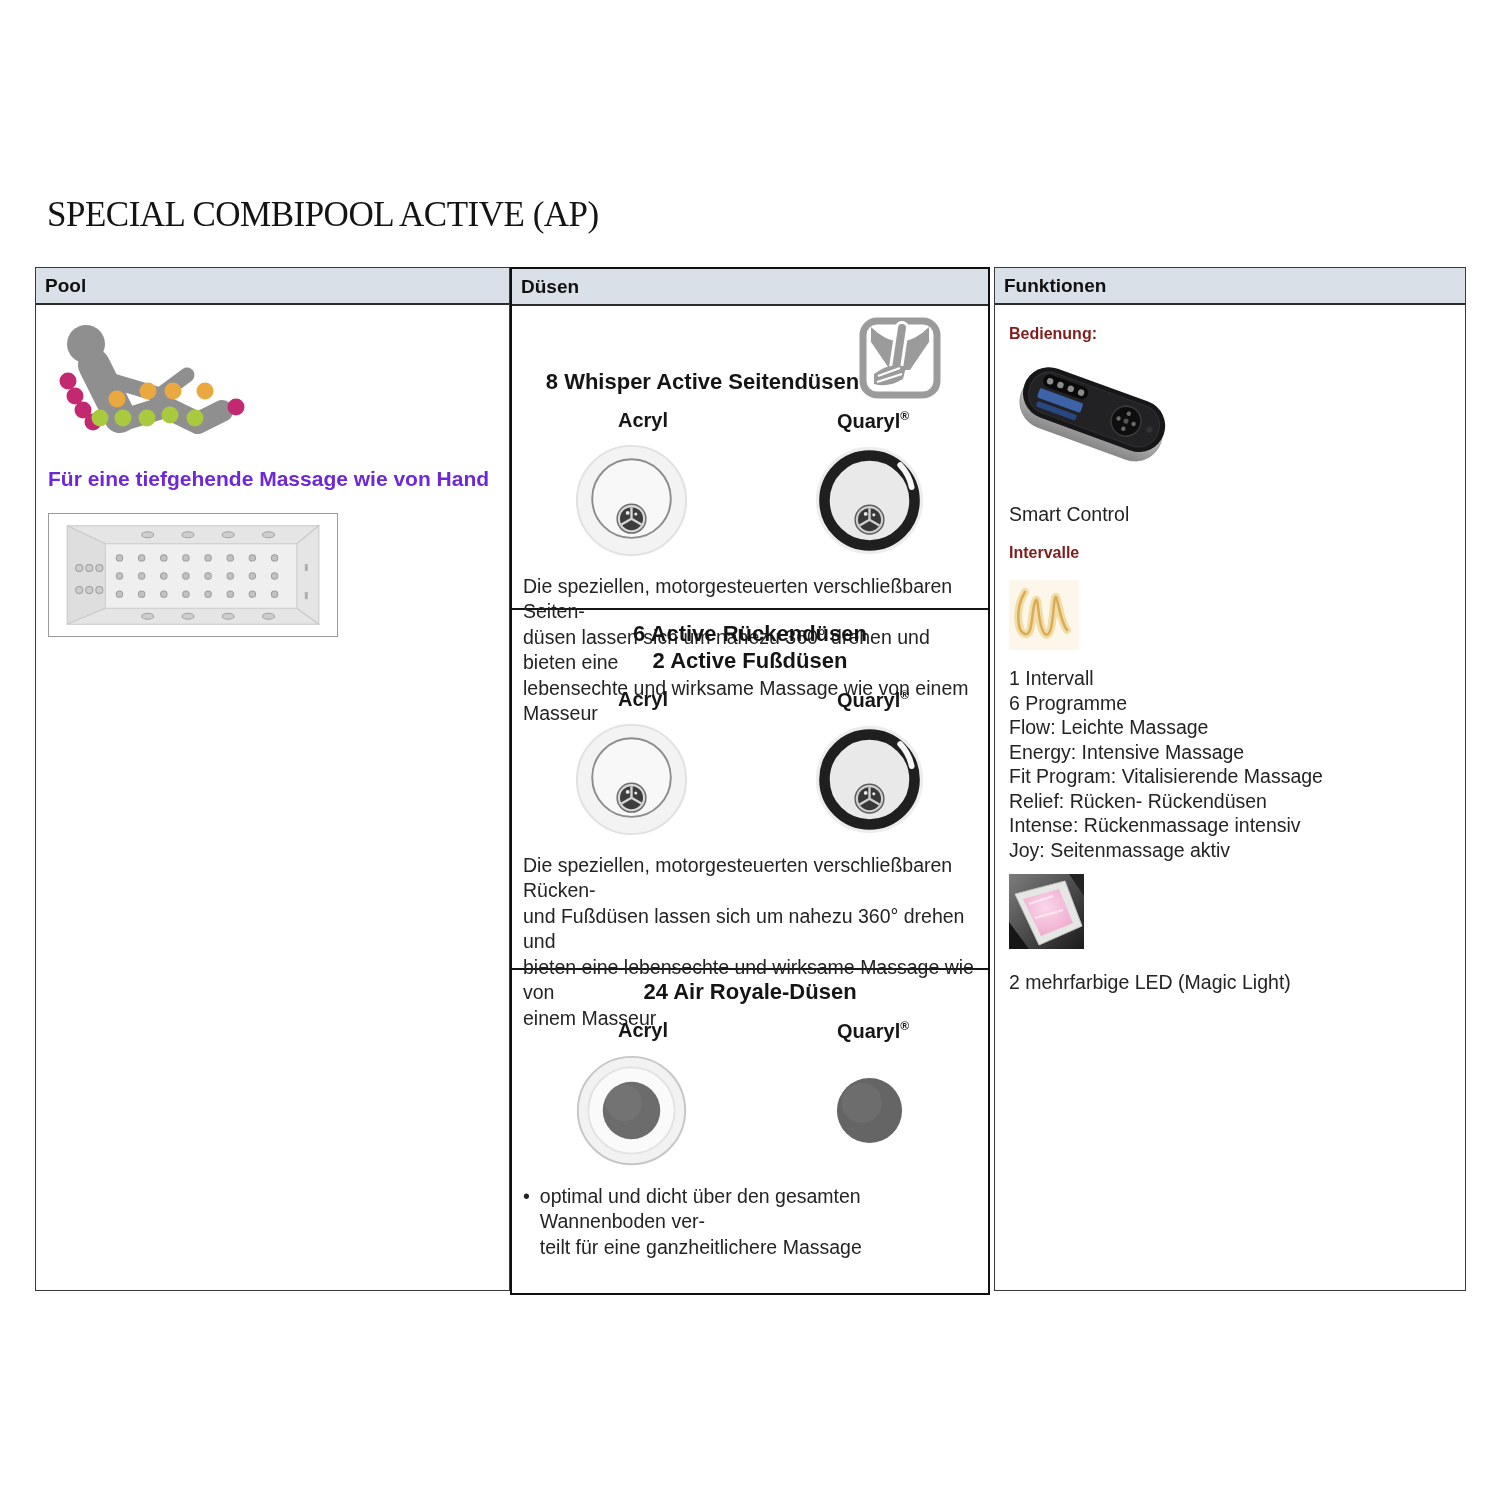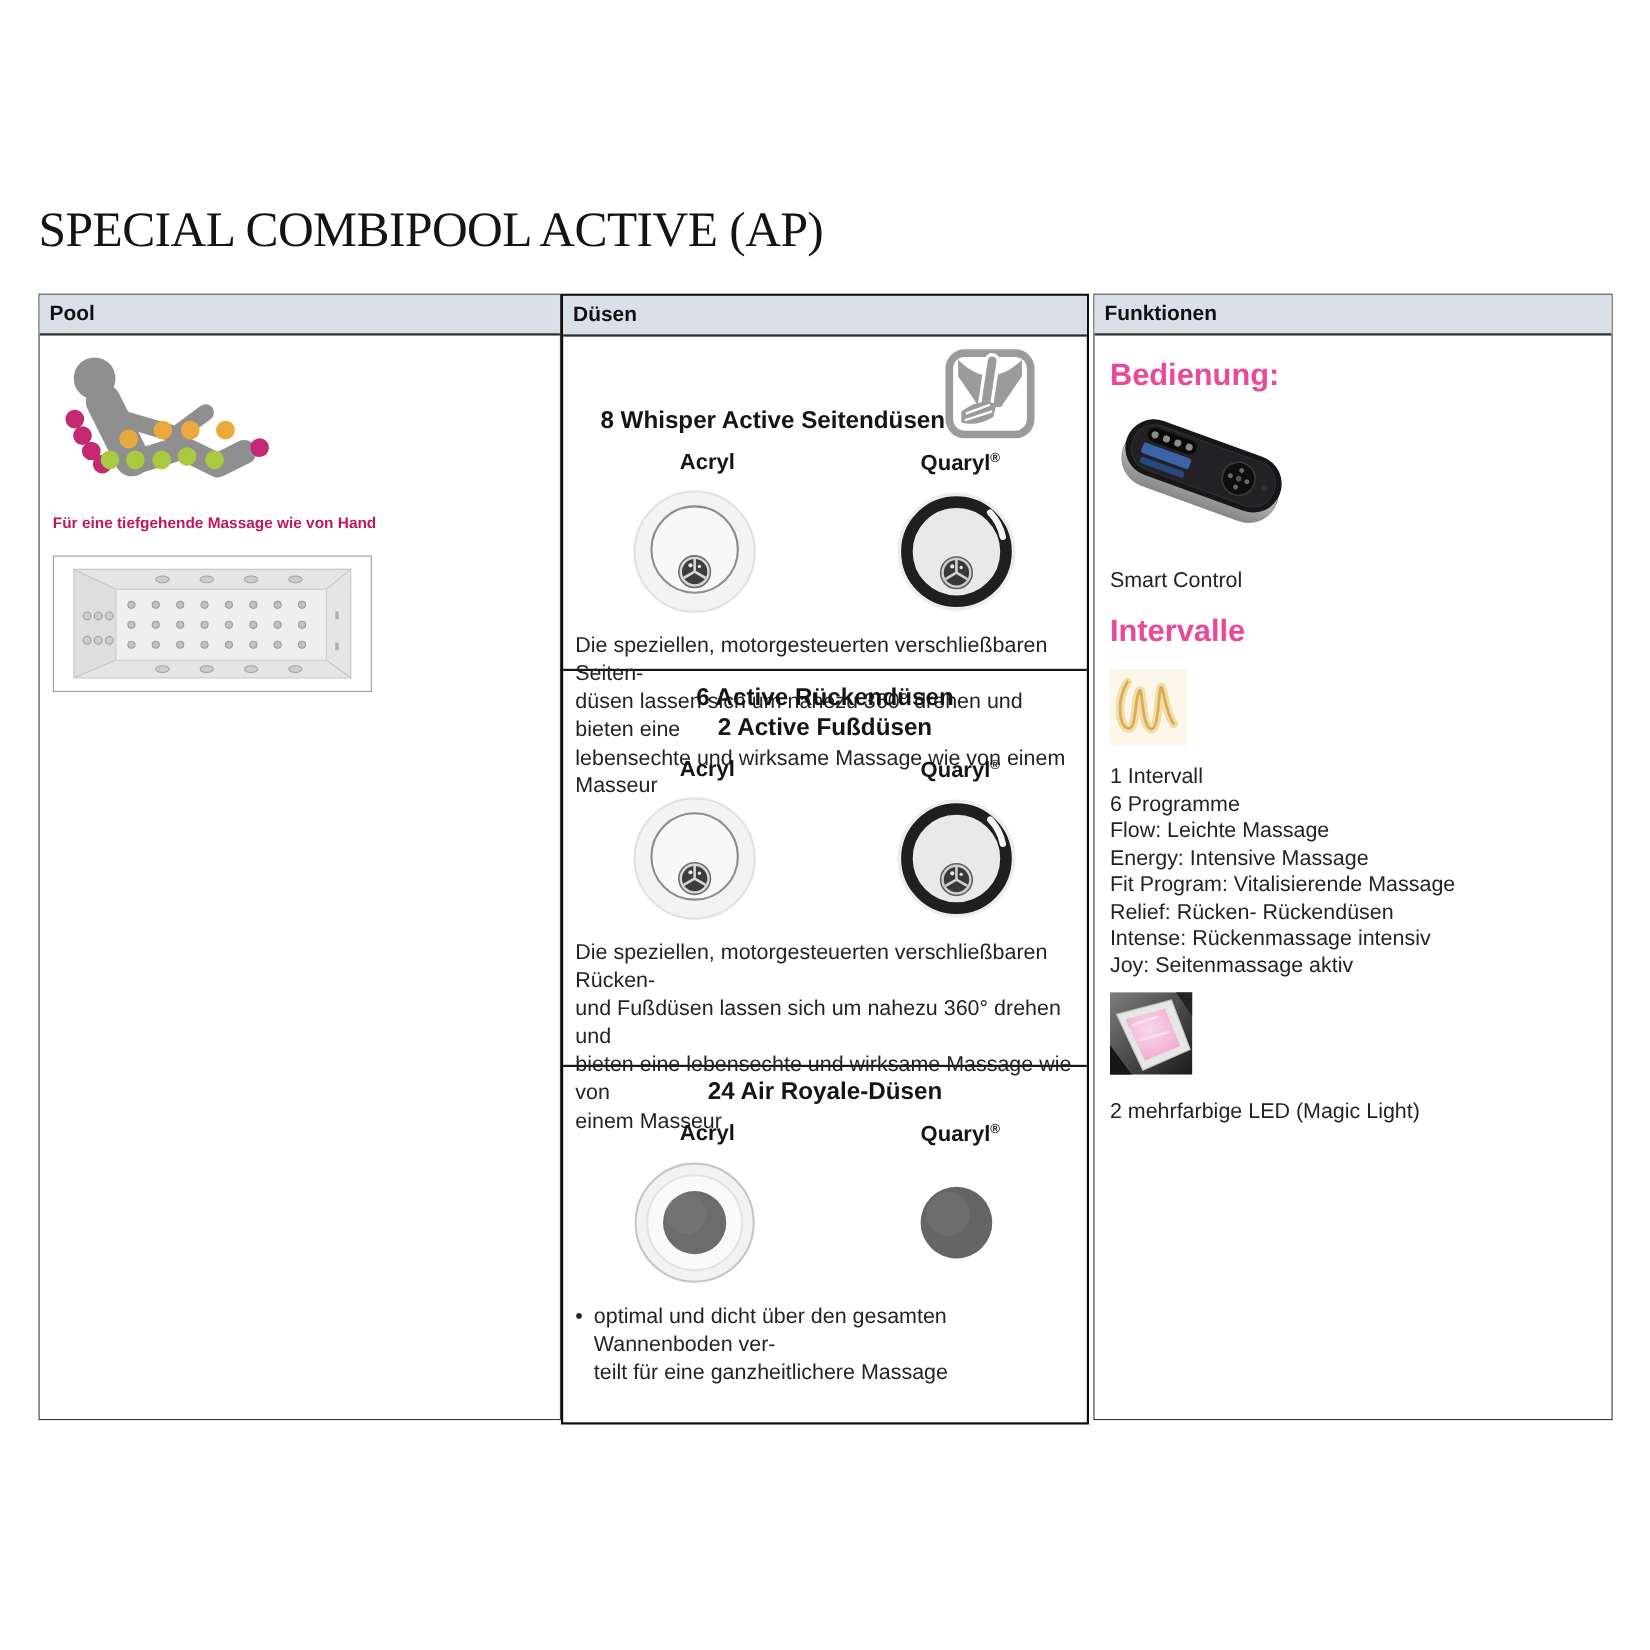--- a/index.html
+++ b/index.html
@@ -2,39 +2,39 @@
 <html><head>
 <meta charset="utf-8">
 <style>
   html,body{margin:0;padding:0;}
   body{
     width:1500px;height:1500px;background:#ffffff;position:relative;overflow:hidden;
     font-family:"Liberation Sans","DejaVu Sans",sans-serif;color:#1d1d1d;
     -webkit-font-smoothing:antialiased;
   }
   .title{
-    position:absolute;left:35px;top:183px;margin:0;
+    position:absolute;left:35px;top:183px;margin:12px;
     font-family:"Liberation Serif","DejaVu Serif",serif;
-    font-size:45px;font-weight:400;letter-spacing:-0.5px;color:#141414;
+    font-size:35px;font-weight:400;letter-spacing:-0.5px;color:#141414;
   }
   .col{position:absolute;top:267px;background:#fff;box-sizing:border-box;}
   .col-pool{left:35px;width:475px;height:1024px;border:1px solid #3a3a3a;}
   .col-duesen{left:510px;width:480px;height:1028px;border:2px solid #0f0f0f;}
   .col-funktionen{left:994px;width:472px;height:1024px;border:1px solid #3a3a3a;}
   .col-header{
     height:37px;background:#d9e0e7;border-bottom:2px solid #2c2c2c;
     display:flex;align-items:center;padding:0 9px;box-sizing:border-box;
     font-weight:bold;font-size:19px;color:#111;
   }
   .col-body{position:relative;}
 
   
   .pool-body{padding:14px 12px 0 12px;}
   .figure-svg{display:block;margin-left:2px;}
-  .pool-caption{margin:10px 0 0 0;font-size:14px;font-weight:bold;color:#be185d;}
+  .pool-caption{margin:10px 0 0 0;font-size:21px;font-weight:bold;color:#6d28d9;}
   .tub-box{margin-top:22px;width:288px;height:122px;border:1px solid #9b9b9b;background:#fff;}
   .tub-box svg{display:block;width:100%;height:100%;}
 
   
   .jet-section{position:relative;box-sizing:border-box;}
   .jet-section.s1{height:304px;border-bottom:2px solid #161616;}
   .jet-section.s2{height:360px;border-bottom:2px solid #161616;}
   .jet-section.s3{height:266px;}
   .jet-title{
     margin:0;text-align:center;font-size:22px;font-weight:bold;color:#151515;
@@ -53,21 +53,21 @@
   .jet-desc{
     margin:16px 0 0 0;padding:0 11px;font-size:19.5px;line-height:25.5px;color:#232323;
     white-space:pre-line;
   }
   .bullet-row{display:flex;gap:10px;margin-top:16px;padding:0 11px;
     font-size:19.5px;line-height:25.5px;color:#232323;}
   .bullet-row .btext{white-space:pre-line;}
 
   
   .funk-body{padding:12px 14px 0 14px;}
-  .funk-head{margin:8px 0 0 0;font-size:28px;font-weight:bold;color:#ec4899;}
+  .funk-head{margin:8px 0 0 0;font-size:16px;font-weight:bold;color:#7f1d1d;}
   .remote-wrap{margin-top:14px;width:165px;height:122px;}
   .funk-caption{margin:24px 0 0 0;font-size:19.5px;color:#232323;}
   .waves-wrap{margin-top:18px;width:70px;height:70px;}
   .program-list{margin-top:16px;}
   .program-list div{font-size:19.5px;line-height:24.5px;color:#232323;}
   .light-wrap{margin-top:12px;width:75px;height:75px;}
 </style>
 </head>
 <body>
 

